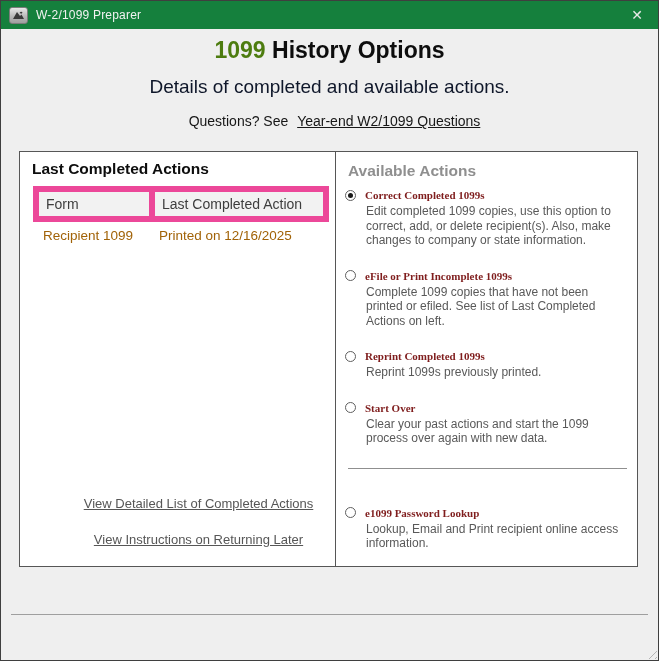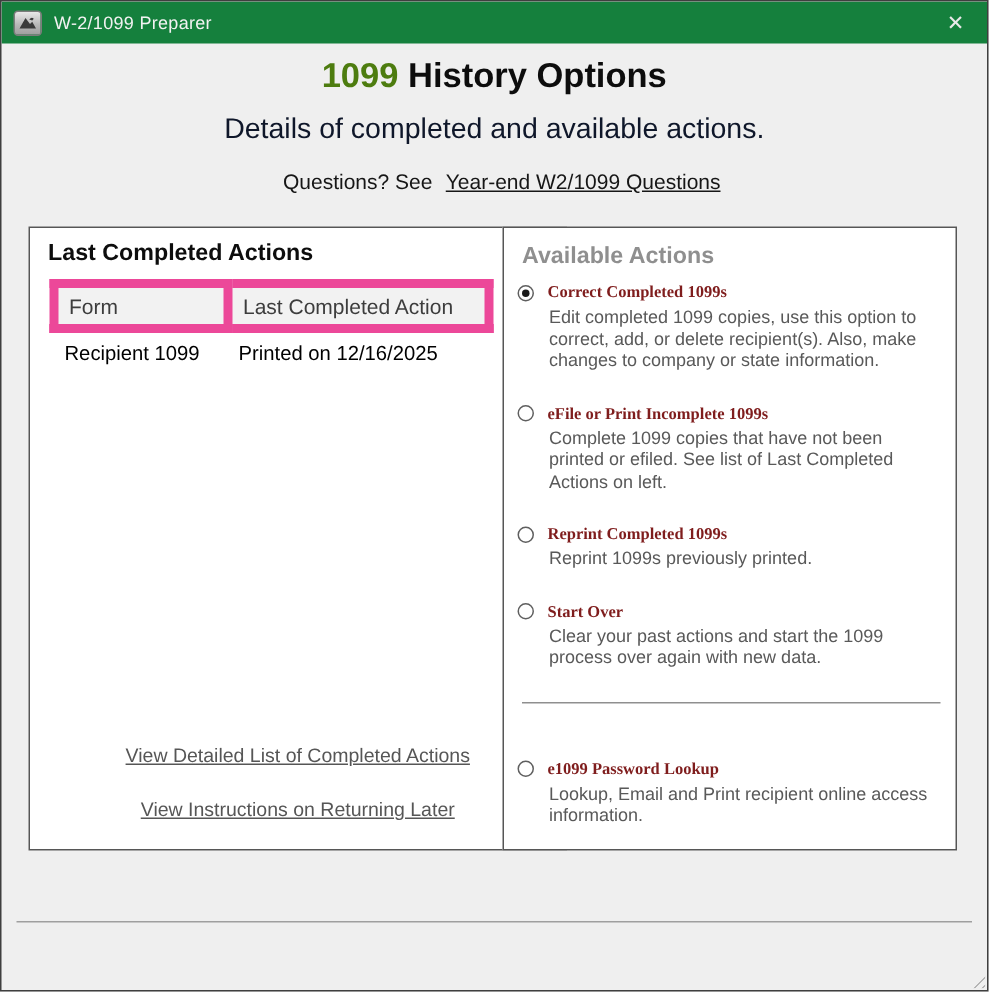--- a/index.html
+++ b/index.html
@@ -48,21 +48,21 @@
   
   .lc-table{ position:absolute; left:13px; top:34px; border-collapse:collapse; }
   .lc-table th{
     background:#f2f2f2; border:6px solid #ec4899;
     font-size:14px; font-weight:400; color:#3d3d3d;
     text-align:left; padding:4px 6px 4px 7px; height:25px;
   }
   .lc-table th.col-form{ width:116px; }
   .lc-table th.col-action{ width:174px; }
   .lc-table td{
-    font-size:13.5px; color:#000000; padding:6px 6px 2px 7px; text-align:left;
+    font-size:13.5px; color:#a16207; padding:6px 6px 2px 7px; text-align:left;
   }
   .lp-link{ position:absolute; left:0; right:0; text-align:center;
     font-size:13px; color:#565656; text-decoration:underline; cursor:pointer; }
   .lp-link-1{ top:344px; }
   .lp-link-2{ top:380px; }
   
   .rp-heading{ margin:10px 0 2px 12px; font-size:15.5px; font-weight:700; color:#8f8f8f; }
   .option{ margin:9px 12px 0 9px; }
   .option-head{ display:flex; align-items:center; cursor:pointer; }
   .radio{

